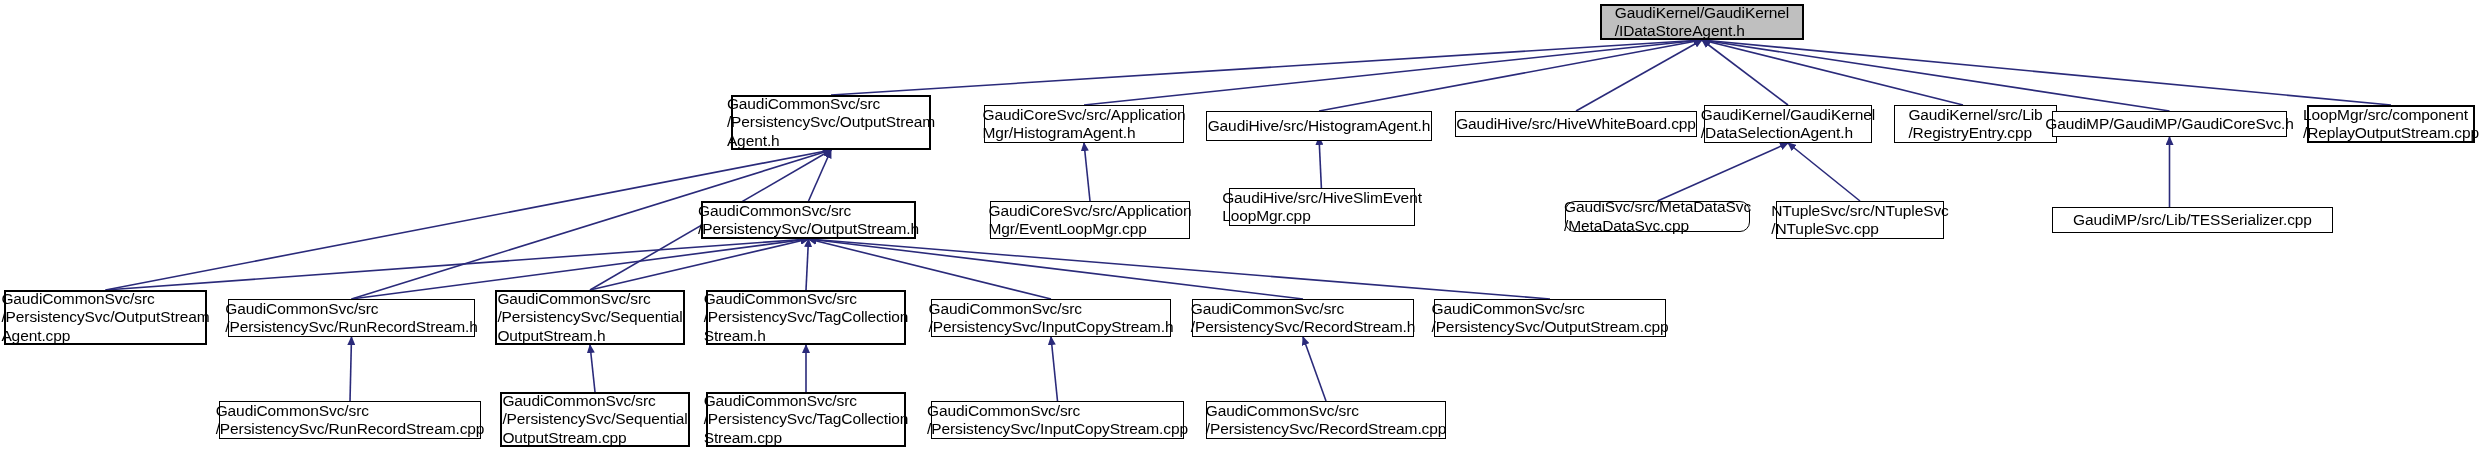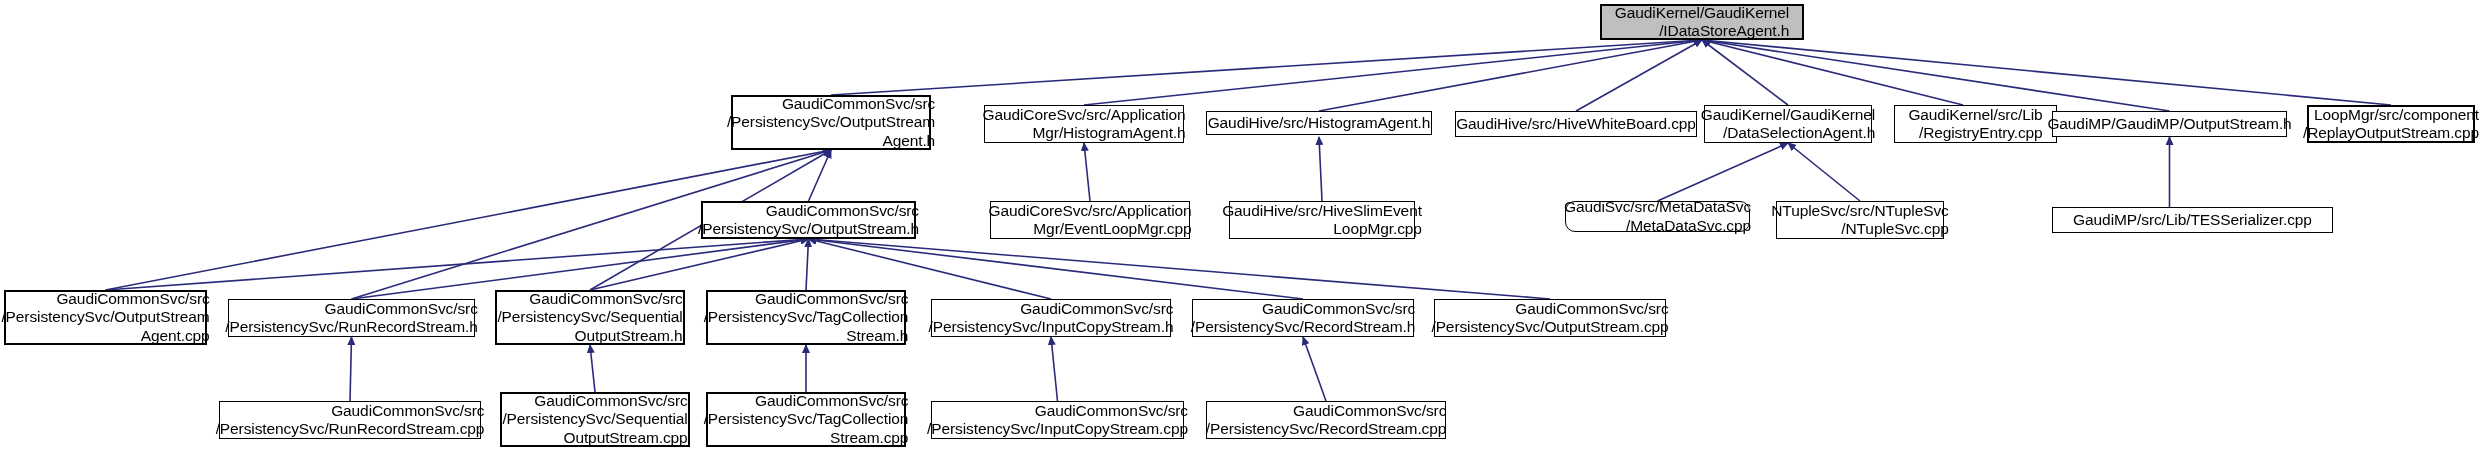--- a/index.html
+++ b/index.html
@@ -22,21 +22,21 @@
     width: 2483px;
     height: 456px;
     pointer-events: none;
   }
   .node {
     position: absolute;
     box-sizing: border-box;
     display: flex;
     align-items: center;
     justify-content: center;
-    text-align: right;
+    text-align: left;
     border: 1px solid #000000;
     background: #ffffff;
     color: #000000;
     font-size: 15.5px;
     line-height: 1.18;
     letter-spacing: -0.1px;
     white-space: pre-line;
     padding: 1px 3px;
     z-index: 5;
   }
@@ -91,34 +91,34 @@
       </g>
   </svg>
   <div id="node-layer">
       <div class="node root thick" style="left: 1600px; top: 4px; width: 204px; height: 36px;">GaudiKernel/GaudiKernel
 /IDataStoreAgent.h</div>
       <div class="node thick" style="left: 731px; top: 95px; width: 200px; height: 55px;">GaudiCommonSvc/src
 /PersistencySvc/OutputStream
 Agent.h</div>
       <div class="node" style="left: 984px; top: 105px; width: 200px; height: 38px;">GaudiCoreSvc/src/Application
 Mgr/HistogramAgent.h</div>
-      <div class="node" style="left: 1206px; top: 111px; width: 226px; height: 24px;">GaudiHive/src/HistogramAgent.h</div>
+      <div class="node" style="left: 1206px; top: 111px; width: 226px; height: 30px;">GaudiHive/src/HistogramAgent.h</div>
       <div class="node" style="left: 1455px; top: 111px; width: 242px; height: 26px;">GaudiHive/src/HiveWhiteBoard.cpp</div>
       <div class="node" style="left: 1704px; top: 105px; width: 168px; height: 38px;">GaudiKernel/GaudiKernel
 /DataSelectionAgent.h</div>
       <div class="node" style="left: 1894px; top: 105px; width: 163px; height: 38px;">GaudiKernel/src/Lib
 /RegistryEntry.cpp</div>
-      <div class="node" style="left: 2052px; top: 111px; width: 235px; height: 26px;">GaudiMP/GaudiMP/OutputStream.h</div>
+      <div class="node" style="left: 2052px; top: 111px; width: 235px; height: 26px;">GaudiMP/GaudiMP/GaudiCoreSvc.h</div>
       <div class="node thick" style="left: 2307px; top: 105px; width: 168px; height: 38px;">LoopMgr/src/component
 /ReplayOutputStream.cpp</div>
       <div class="node thick" style="left: 701px; top: 201px; width: 215px; height: 38px;">GaudiCommonSvc/src
 /PersistencySvc/OutputStream.h</div>
       <div class="node" style="left: 990px; top: 201px; width: 200px; height: 38px;">GaudiCoreSvc/src/Application
 Mgr/EventLoopMgr.cpp</div>
-      <div class="node" style="left: 1229px; top: 201px; width: 186px; height: 38px;">GaudiHive/src/HiveSlimEvent
+      <div class="node" style="left: 1229px; top: 188px; width: 186px; height: 38px;">GaudiHive/src/HiveSlimEvent
 LoopMgr.cpp</div>
       <div class="node" style="left: 1565px; top: 201px; width: 185px; height: 31px; border-radius: 10px;">GaudiSvc/src/MetaDataSvc
 /MetaDataSvc.cpp</div>
       <div class="node" style="left: 1776px; top: 201px; width: 168px; height: 38px;">NTupleSvc/src/NTupleSvc
 /NTupleSvc.cpp</div>
       <div class="node" style="left: 2052px; top: 207px; width: 281px; height: 26px;">GaudiMP/src/Lib/TESSerializer.cpp</div>
       <div class="node thick" style="left: 4px; top: 290px; width: 203px; height: 55px;">GaudiCommonSvc/src
 /PersistencySvc/OutputStream
 Agent.cpp</div>
       <div class="node" style="left: 228px; top: 299px; width: 247px; height: 38px;">GaudiCommonSvc/src

